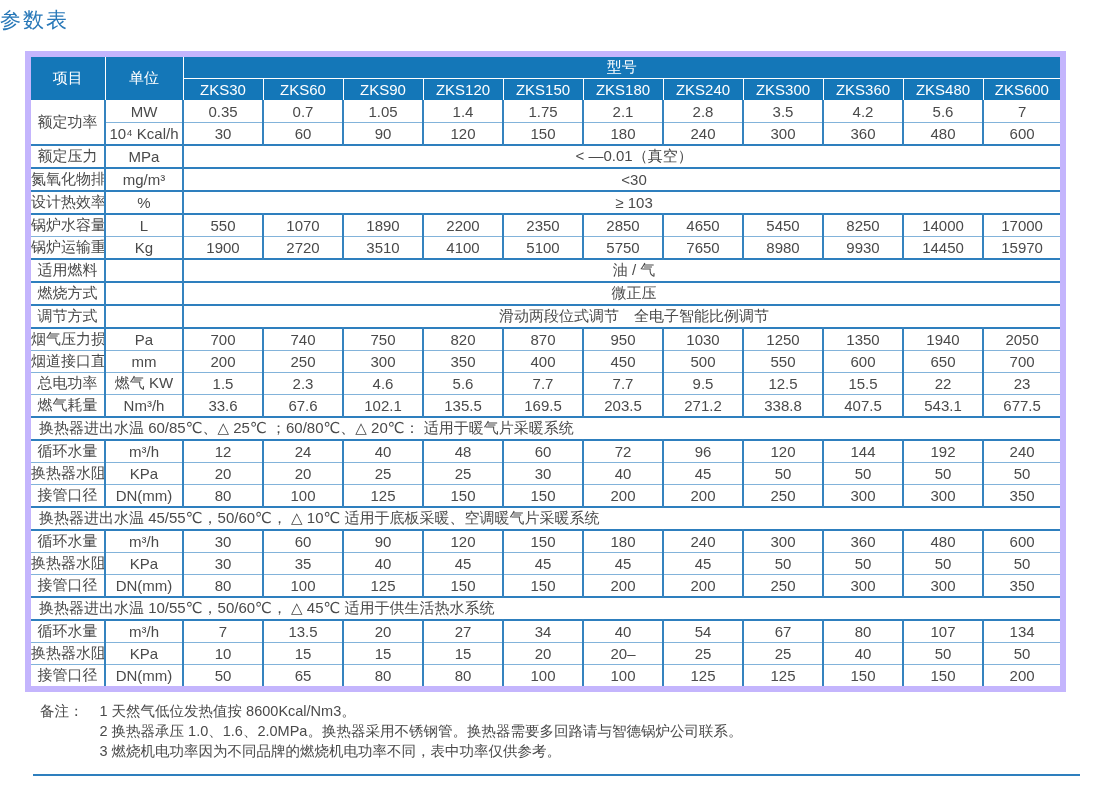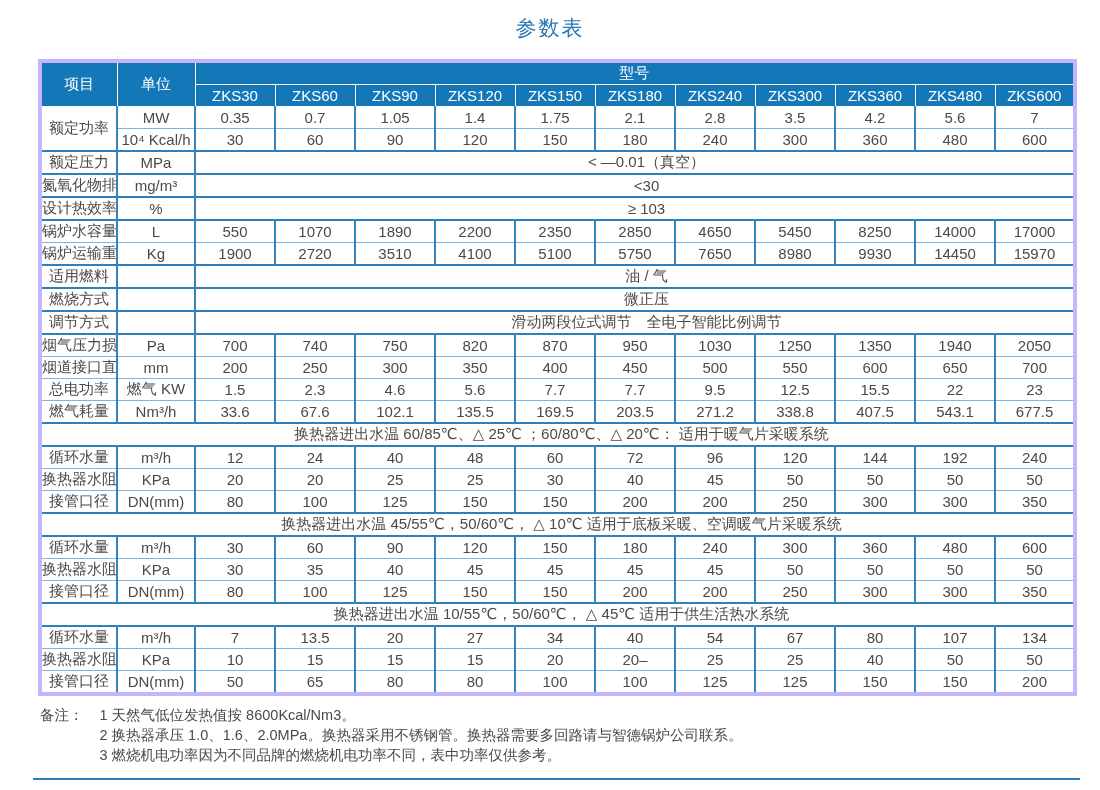--- a/index.html
+++ b/index.html
@@ -2,41 +2,41 @@
 <html><head>
 <meta charset="utf-8">
 <style>
   html,body{margin:0;padding:0;}
   body{
     width:1100px;height:790px;overflow:hidden;background:#ffffff;
     font-family:"Liberation Sans","DejaVu Sans",sans-serif;color:#4a4a4a;
   }
   .page{padding-top:6px;}
   .title{
-    text-align:center;font-size:21px;letter-spacing:2px;color:#2878b8;
-    margin:8px 0 17px 0;font-weight:400;
+    text-align:left;font-size:21px;letter-spacing:2px;color:#2878b8;
+    margin:0 0 17px 0;font-weight:400;
   }
   table{
     border-collapse:collapse;table-layout:fixed;
-    width:1035px;margin-left:38px;
-    border:4px solid #c4b5fd;
+    width:1035px;margin-left:25px;
+    border:6px solid #c4b5fd;
   }
   thead th{
     background:#1477b8;color:#ffffff;font-weight:400;
     border:1px solid #ffffff;height:21px;font-size:15px;padding:0;
   }
   tbody td{
     border-top:1px solid #82b3da;border-bottom:1px solid #82b3da;
     border-left:2px solid #3583bf;border-right:2px solid #3583bf;
     height:21px;font-size:15px;text-align:center;padding:0;color:#4a4a4a;
     white-space:nowrap;overflow:hidden;
   }
   tbody tr.strong td{border-top:2px solid #2e7fbe;}
   tbody tr.section td{
-    text-align:center;padding-left:8px;border-left:none;border-right:none;
+    text-align:left;padding-left:8px;border-left:none;border-right:none;
   }
   td.mval{text-align:center;padding-left:24px;}
   .notes{
     display:flex;gap:16px;margin:9px 0 0 40px;width:1030px;
     font-size:14.5px;line-height:20px;color:#4a4a4a;
   }
   .note-items div{white-space:nowrap;}
   .bottom-rule{
     width:1047px;margin:13px 0 0 33px;border-top:2px solid #2e7fbe;height:0;
   }

